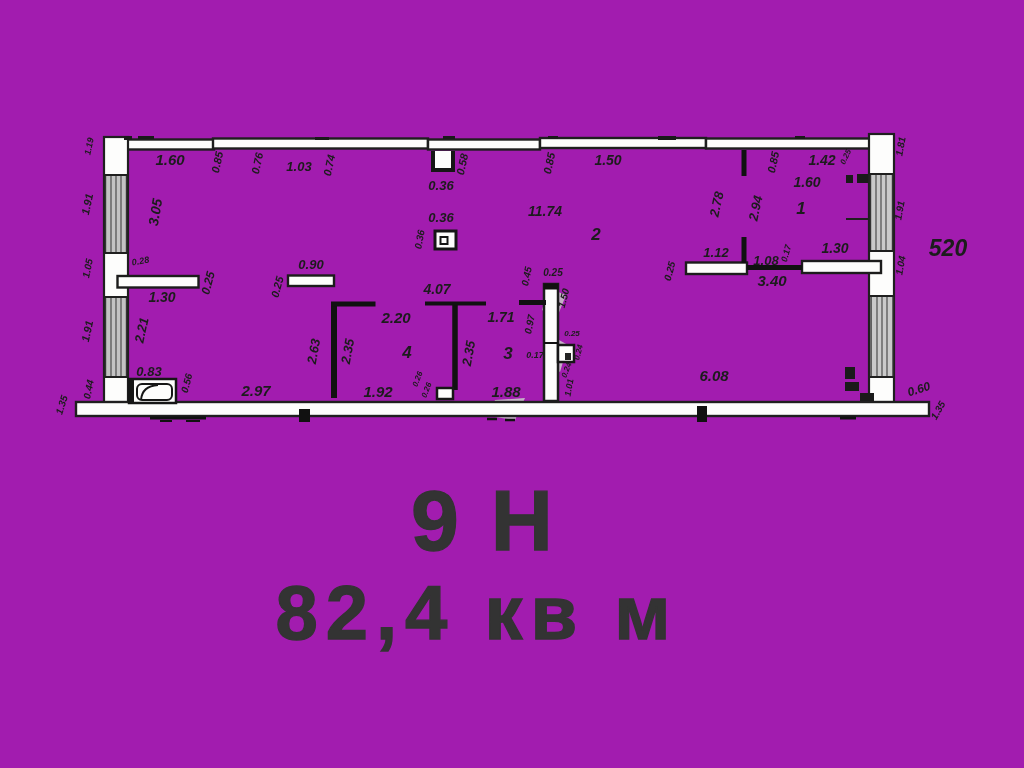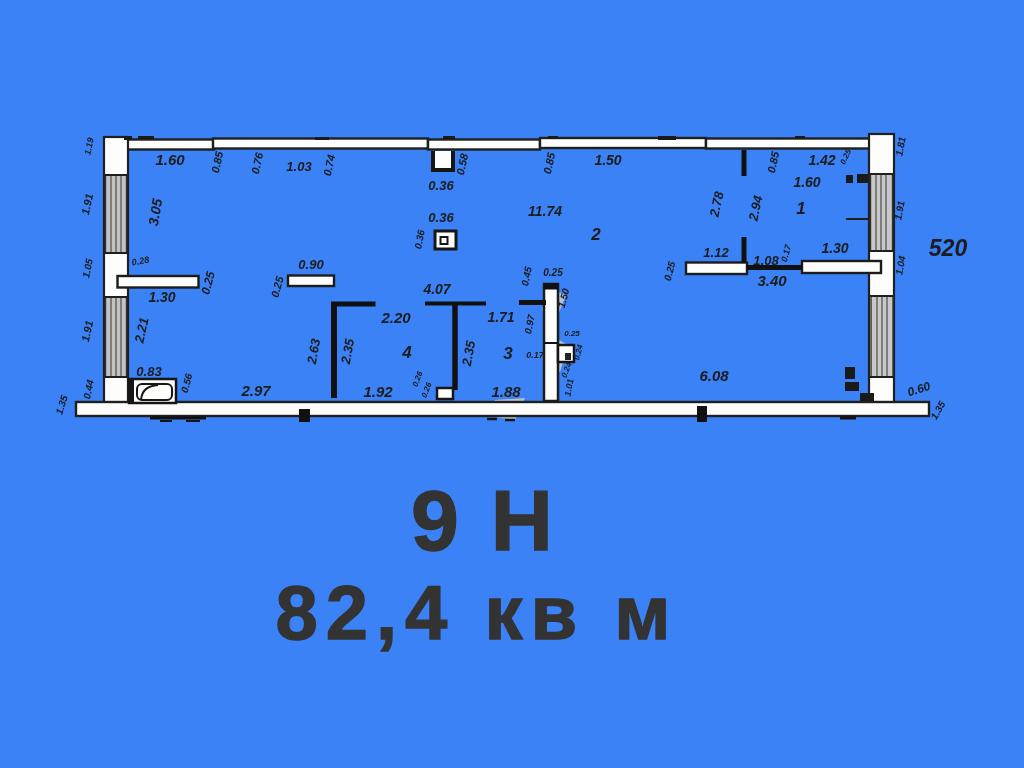--- a/index.html
+++ b/index.html
@@ -1,16 +1,16 @@
 <!DOCTYPE html>
 <html><head>
 <meta charset="utf-8">
 <style>
   html,body{margin:0;padding:0;background:#ffffff;}
-  #page{position:relative;width:1024px;height:768px;background:#3b82f6;overflow:hidden;}
+  #page{position:relative;width:1024px;height:768px;background:#a21caf;overflow:hidden;}
   svg{position:absolute;left:0;top:0;}
   text{font-family:"Liberation Sans",sans-serif;font-style:italic;font-weight:700;fill:#1c1c1c;}
   .big{font-style:normal;font-weight:700;fill:#333333;stroke:#333333;stroke-width:1.3;}
 </style>
 </head>
 <body>
 <div id="page">
 <svg width="1024" height="768" viewBox="0 0 1024 768">
 
 <g fill="#cccccc" opacity="0.85">

